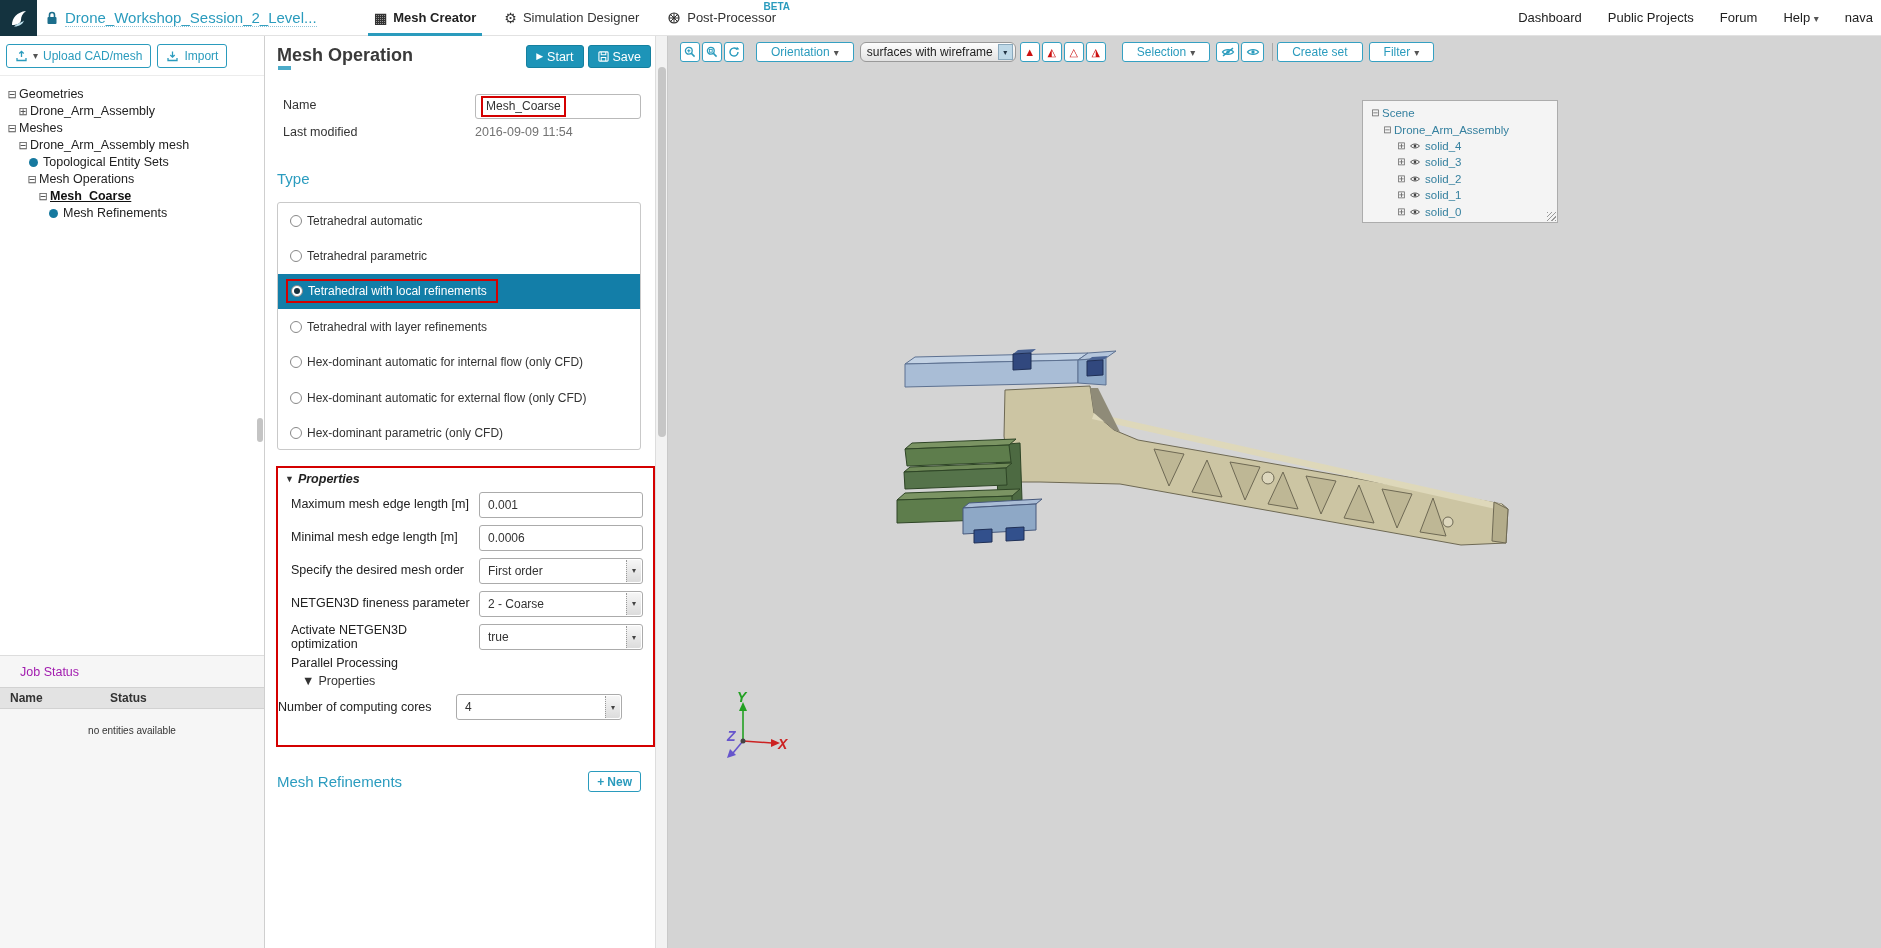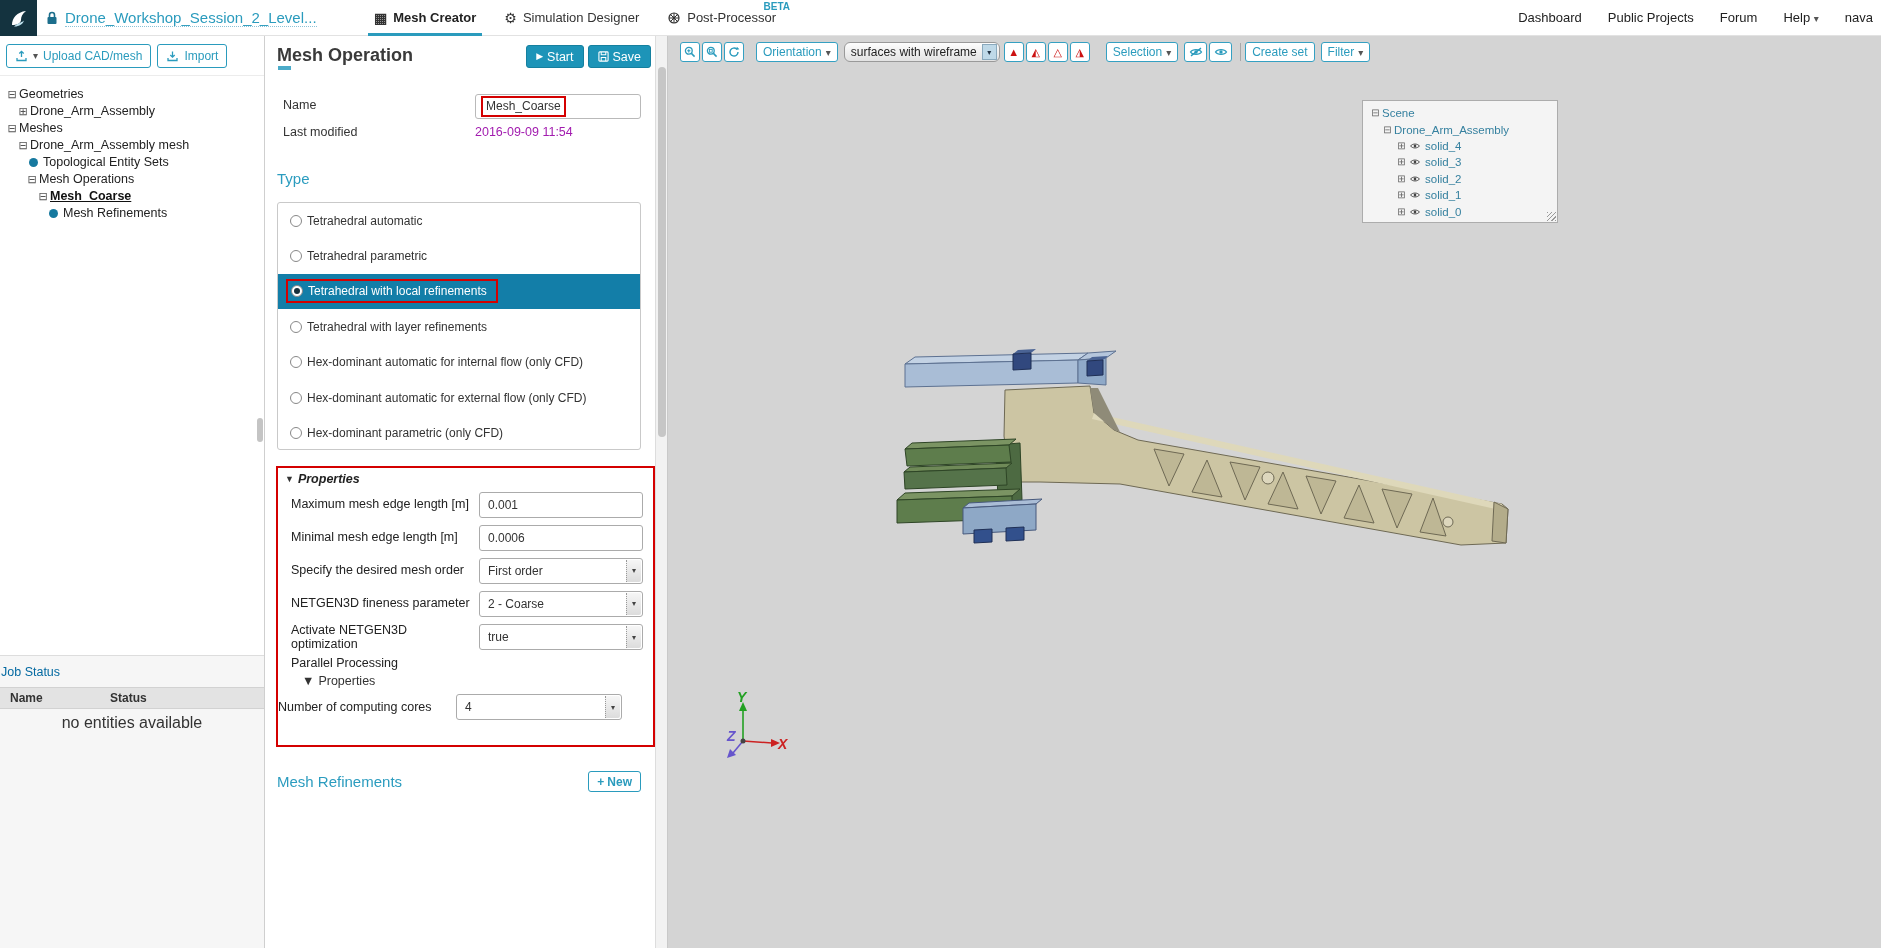--- a/index.html
+++ b/index.html
@@ -28,37 +28,37 @@
   .side-toolbar{height:40px;display:flex;align-items:center;gap:6px;padding:0 6px;border-bottom:1px solid #ececec}
   .btn-outline{display:inline-flex;align-items:center;gap:5px;border:1px solid #2a9bbd;color:#2a9bbd;
     background:#fff;border-radius:3px;font-size:12px;padding:0 8px;height:24px;cursor:pointer;white-space:nowrap}
   .tree{padding:10px 0 0 3px;font-size:12.5px;color:#222}
   .tree-row{display:flex;align-items:center;height:16px;margin-bottom:1px;white-space:nowrap;cursor:default}
   .tw{width:14px;font-size:11px;color:#555;text-align:center;line-height:1;flex:0 0 auto}
   .bullet{width:9px;height:9px;border-radius:50%;background:#16799f;margin:0 5px 0 2px;flex:0 0 auto}
   .sel-node{font-weight:bold;text-decoration:underline;color:#111}
   .side-thumb{position:absolute;top:382px;right:1px;width:6px;height:24px;background:#c4c4c4;border-radius:3px}
   .job{position:absolute;left:0;right:0;top:619px;bottom:0;background:#f6f6f6;border-top:1px solid #ddd}
-  .job-title{color:#0369a1;font-size:12.5px;padding:9px 1px 8px}
+  .job-title{color:#a21caf;font-size:12.5px;padding:9px 20px 8px}
   .job-head{display:flex;background:#e3e3e3;border-top:1px solid #d2d2d2;border-bottom:1px solid #d2d2d2;
     font-weight:bold;font-size:12px;padding:3px 10px}
   .job-col-name{width:100px}
-  .job-empty{text-align:center;font-size:16px;color:#333;padding:5px 0}
+  .job-empty{text-align:center;font-size:10px;color:#333;padding:16px 0}
 
   
   .panel{position:absolute;top:36px;left:266px;width:389px;bottom:0;background:#fff;overflow:hidden;z-index:10}
   .panel-head{position:absolute;top:9px;left:11px;right:4px;display:flex;align-items:flex-start}
   .panel-title{font-size:18px;font-weight:bold;color:#3a3a3a}
   .head-btns{margin-left:auto;display:flex;gap:4px}
   .btn-primary{background:#1d94b8;color:#fff;border:1px solid #15809f;border-radius:3px;font-size:12.5px;
     height:23px;display:inline-flex;align-items:center;gap:4px;padding:0 9px;cursor:pointer}
   .btn-primary .pglyph{font-size:9px;line-height:1}
   .clip-frag{position:absolute;top:30px;left:12px;width:13px;height:4px;background:#2b9cbf;opacity:.85;overflow:hidden}
   .frm-label{position:absolute;left:17px;font-size:12.5px;color:#333}
-  .frm-value{position:absolute;left:209px;font-size:12px;color:#a21caf}
+  .frm-value{position:absolute;left:209px;font-size:12px;color:#737373}
   .text-input{position:absolute;left:209px;width:166px;height:25px;border:1px solid #b9b9b9;border-radius:3px;
     background:#fff;display:flex;align-items:center;padding:0 5px;font-size:12px}
   .red-inline{border:2px solid #d40000;padding:0 3px;line-height:17px}
   .sec-heading{position:absolute;left:11px;font-size:15px;color:#2b9cbf}
   .options-box{position:absolute;top:166px;left:11px;width:364px;height:248px;border:1px solid #c9c9c9;border-radius:3px;background:#fff}
   .opt-row{height:35.4px;display:flex;align-items:center;padding-left:7px;font-size:12px;color:#333;cursor:pointer}
   .opt-row.selected{background:#137ea8;color:#fff}
   .opt-inner{display:inline-flex;align-items:center;gap:5px;padding-left:5px}
   .annot-wrap{display:inline-flex;align-items:center;gap:5px;border:2px solid #d40000;padding:3px 9px 3px 3px;margin-left:1px}
   .radio{width:12px;height:12px;border:1px solid #888;border-radius:50%;background:#fff;flex:0 0 auto;position:relative}
@@ -90,21 +90,21 @@
   
   .mid-scroll{position:absolute;top:36px;left:655px;width:13px;bottom:0;background:#f2f2f2;
     border-left:1px solid #ddd;border-right:1px solid #c9c9c9;z-index:12}
   .mid-thumb{position:absolute;top:31px;left:2px;width:8px;height:370px;background:#c6c6c6;border-radius:4px}
 
   
   .viewport{position:absolute;top:36px;left:668px;right:0;bottom:0;background:#d4d4d4;overflow:hidden}
   .model-svg{position:absolute;left:0;top:0}
   .vp-toolbar{position:absolute;top:6px;left:12px;display:flex;align-items:center;z-index:5}
   .vp-btn{height:20px;min-width:20px;background:#fff;border:1px solid #35a0c2;border-radius:3px;color:#2a9bbd;
-    display:inline-flex;align-items:center;justify-content:center;font-size:12px;padding:0 6px;cursor:pointer;white-space:nowrap}
+    display:inline-flex;align-items:center;justify-content:center;font-size:12px;padding:0 14px;cursor:pointer;white-space:nowrap}
   .vp-btn.icon-only{padding:0 2px;width:20px}
   .vp-btn.tri{color:#cc1111;font-size:11px;padding:0 3px;width:19px}
   .g2{margin-left:2px}.g4{margin-left:4px}.g6{margin-left:6px}.g8{margin-left:8px}
   .g12{margin-left:12px}.g16{margin-left:16px}
   .vp-select{height:20px;background:linear-gradient(#fdfdfd,#e2e2e2);border:1px solid #999;color:#222;font-size:12px;
     display:inline-flex;align-items:center;padding:0 2px 0 6px;border-radius:6px;cursor:pointer}
   .vp-select .sel-arrow{width:15px;height:16px;margin-left:5px;border:1px solid #8aa9bd;
     background:#bfd9e8;font-size:8px;color:#234;display:flex;align-items:center;justify-content:center}
   .vp-divider{width:1px;height:18px;background:#a8a8a8}
   .scene-tree{position:absolute;top:64px;left:694px;width:196px;height:123px;background:rgba(247,247,247,0.9);

